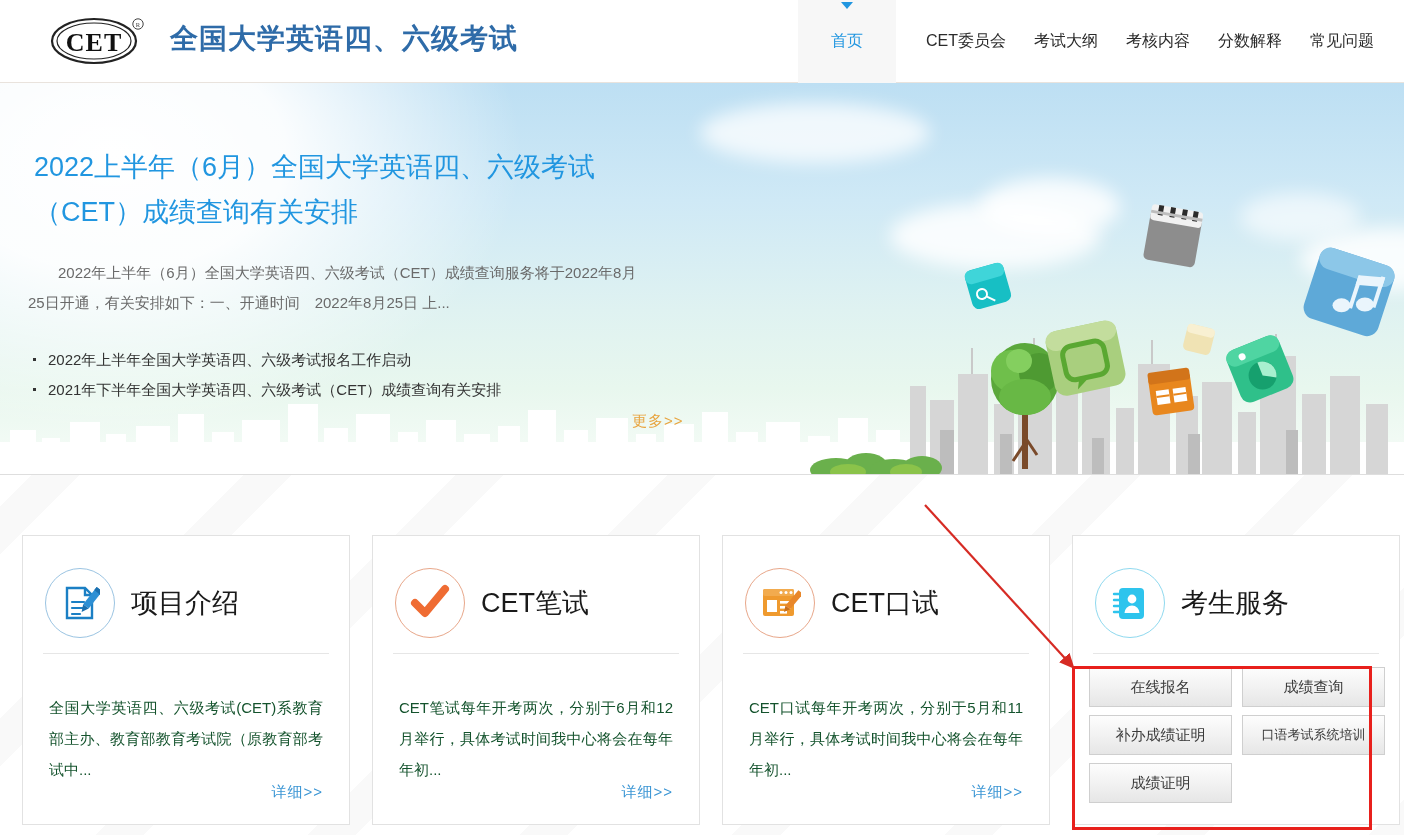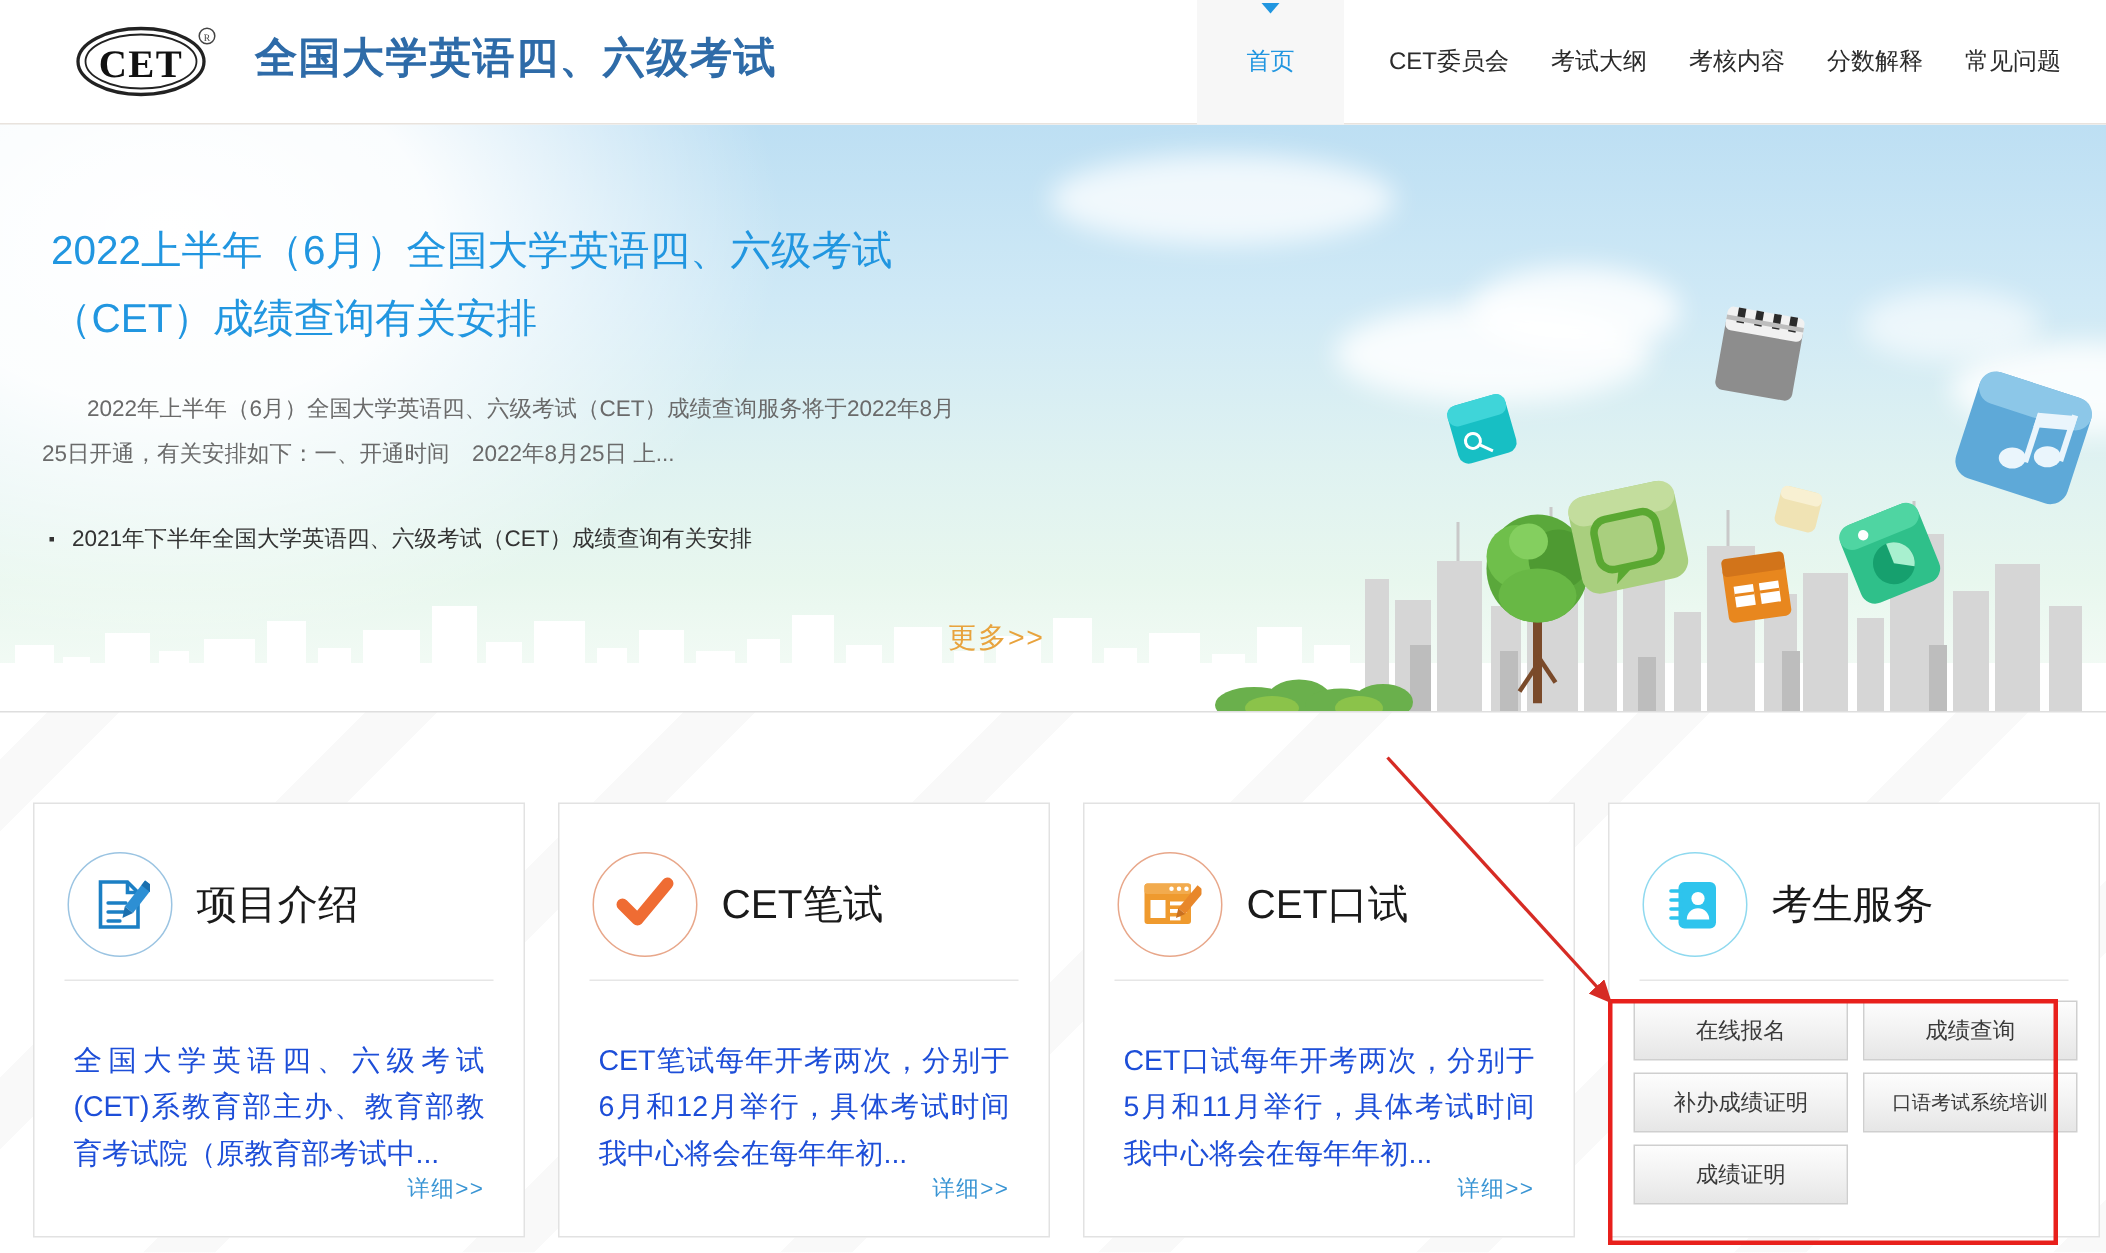--- a/index.html
+++ b/index.html
@@ -117,21 +117,21 @@
     color: #333; padding-left: 18px; cursor: pointer;
     white-space: nowrap;
   }
   .banner-list li::before {
     content: ""; position: absolute;
     left: 3px; top: 13px;
     width: 3px; height: 3px; background: #333;
   }
   .more-link {
     position: absolute; left: 632px; top: 412px;
-    font-size: 19px; color: #e8a33d; cursor: pointer;
+    font-size: 15px; color: #e8a33d; cursor: pointer;
     z-index: 4; letter-spacing: 1px;
   }
 
   
   .cards {
     position: absolute; top: 535px; left: 22px;
     width: 1378px; height: 290px;
     display: flex; gap: 22px;
   }
   .card {
@@ -156,21 +156,21 @@
   }
   .card-icon-ring.orange { border-color: #e8a78a; }
   .card-icon-ring.cyan { border-color: #8fd9ef; }
   .card-title {
     font-size: 27px; color: #1a1a1a; white-space: nowrap;
   }
   .card-body {
     padding: 22px 26px 0 26px;
   }
   .card-desc {
-    font-size: 19px; line-height: 31px; color: #1d4ed8;
+    font-size: 15px; line-height: 31px; color: #14532d;
     text-align: justify;
   }
   .card-more {
     position: absolute; right: 26px; bottom: 22px;
     font-size: 15px; color: #3a95d4; cursor: pointer;
     letter-spacing: 1px;
   }
 
   
   .svc-wrap {
@@ -419,20 +419,21 @@
           <rect x="77" y="26" width="4" height="32"></rect>
           <path d="M55 32 L81 26 L81 36 L55 42 Z"></path>
         </g>
       </g>
     </svg>
 
     <div class="banner-text">
       <div class="banner-title">2022上半年（6月）全国大学英语四、六级考试（CET）成绩查询有关安排</div>
       <div class="banner-desc">2022年上半年（6月）全国大学英语四、六级考试（CET）成绩查询服务将于2022年8月25日开通，有关安排如下：一、开通时间　2022年8月25日 上...</div>
       <ul class="banner-list">
+        <li>2022年上半年全国大学英语四、六级考试报名工作启动</li>
         <li>2021年下半年全国大学英语四、六级考试（CET）成绩查询有关安排</li>
       </ul>
     </div>
   </div>
 
   <div class="more-link">更多&gt;&gt;</div>
 
   <div class="cards">
 
     <div class="card">

